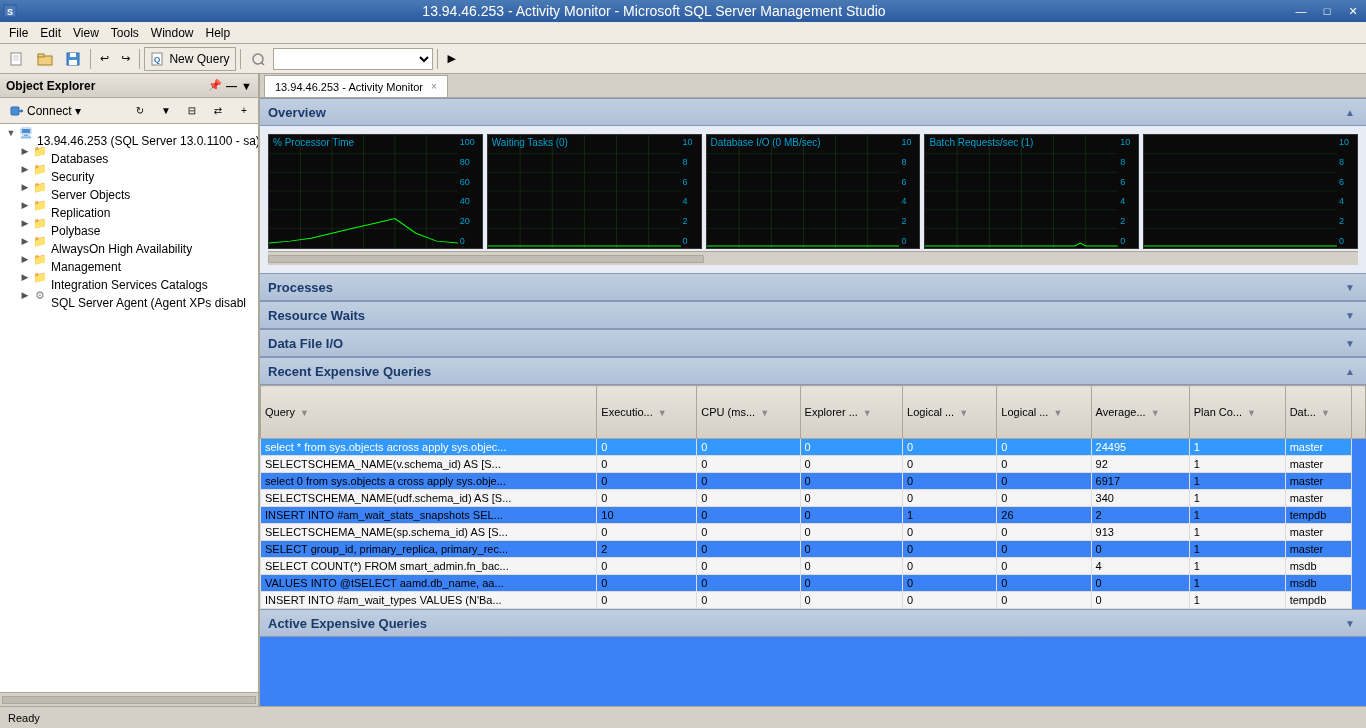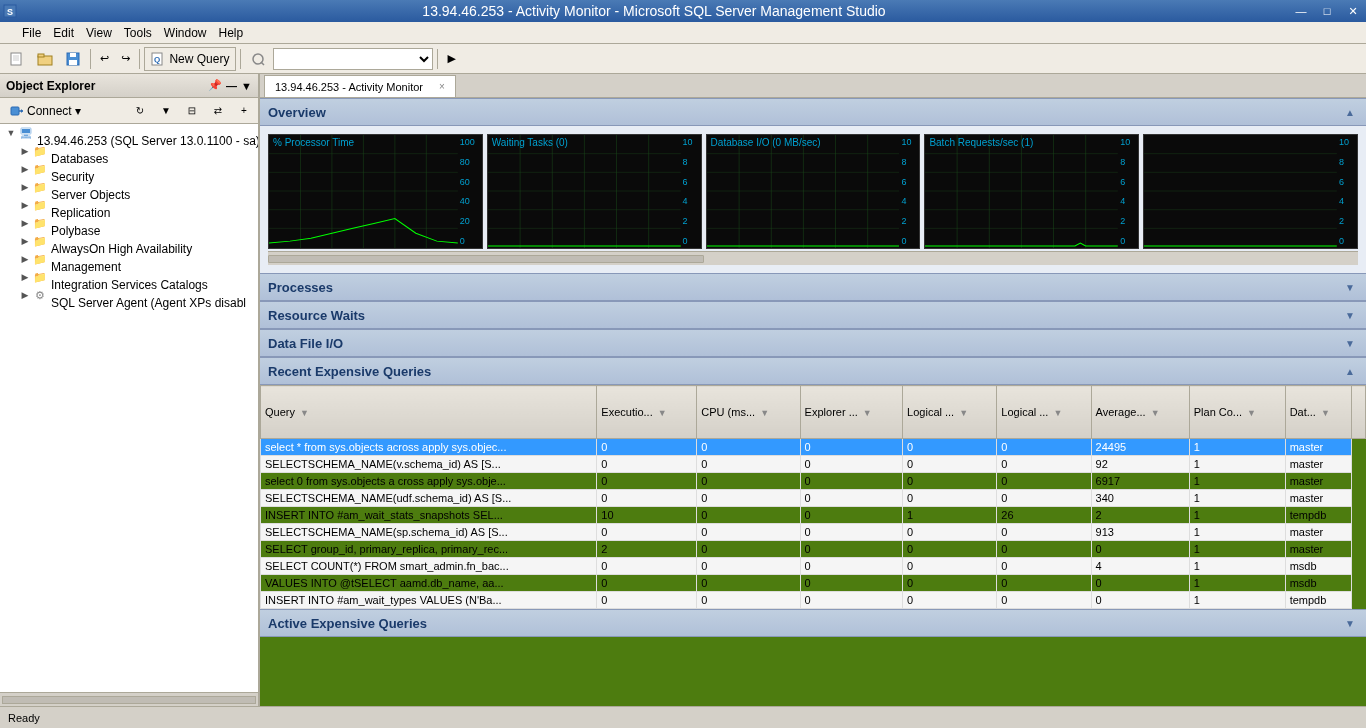--- a/index.html
+++ b/index.html
@@ -22,21 +22,21 @@
     .win-controls span {
       width: 26px; height: 22px; display: inline-flex; align-items: center; justify-content: center;
       color: white; font-size: 11px; cursor: pointer;
     }
     .title-icon { width: 20px; display: flex; align-items: center; justify-content: center; }
 
     
     .menu-bar {
       background: #f0ece4;
       border-bottom: 1px solid #aca899;
-      padding: 2px 16px;
+      padding: 2px 3px;
       display: flex;
       align-items: center;
       height: 22px;
     }
     .menu-item {
       padding: 2px 6px;
       cursor: pointer;
       font-size: 12px;
       color: #000;
     }
@@ -155,32 +155,32 @@
     
     .tab-bar {
       display: flex;
       align-items: flex-end;
       background: #d4d0c8;
       padding: 0 4px;
       height: 24px;
       border-bottom: 1px solid #aca899;
     }
     .tab {
-      display: flex; align-items: center; gap: 16px;
+      display: flex; align-items: center; gap: 8px;
       padding: 2px 10px; height: 22px;
       background: white; border: 1px solid #aca899; border-bottom: none;
       font-size: 11px; cursor: pointer; margin-right: 2px;
     }
     .tab.active { background: white; }
     .tab-close { font-size: 10px; cursor: pointer; color: #888; }
 
     
     .monitor-content {
       flex: 1;
-      background: #4d7c0f;
+      background: #3b82f6;
       overflow-y: auto;
       overflow-x: hidden;
     }
 
     
     .section-header {
       background: linear-gradient(to bottom, #c0cfe0, #b0c0d8);
       border-top: 1px solid #8898b8;
       border-bottom: 1px solid #8898b8;
       padding: 4px 8px;

